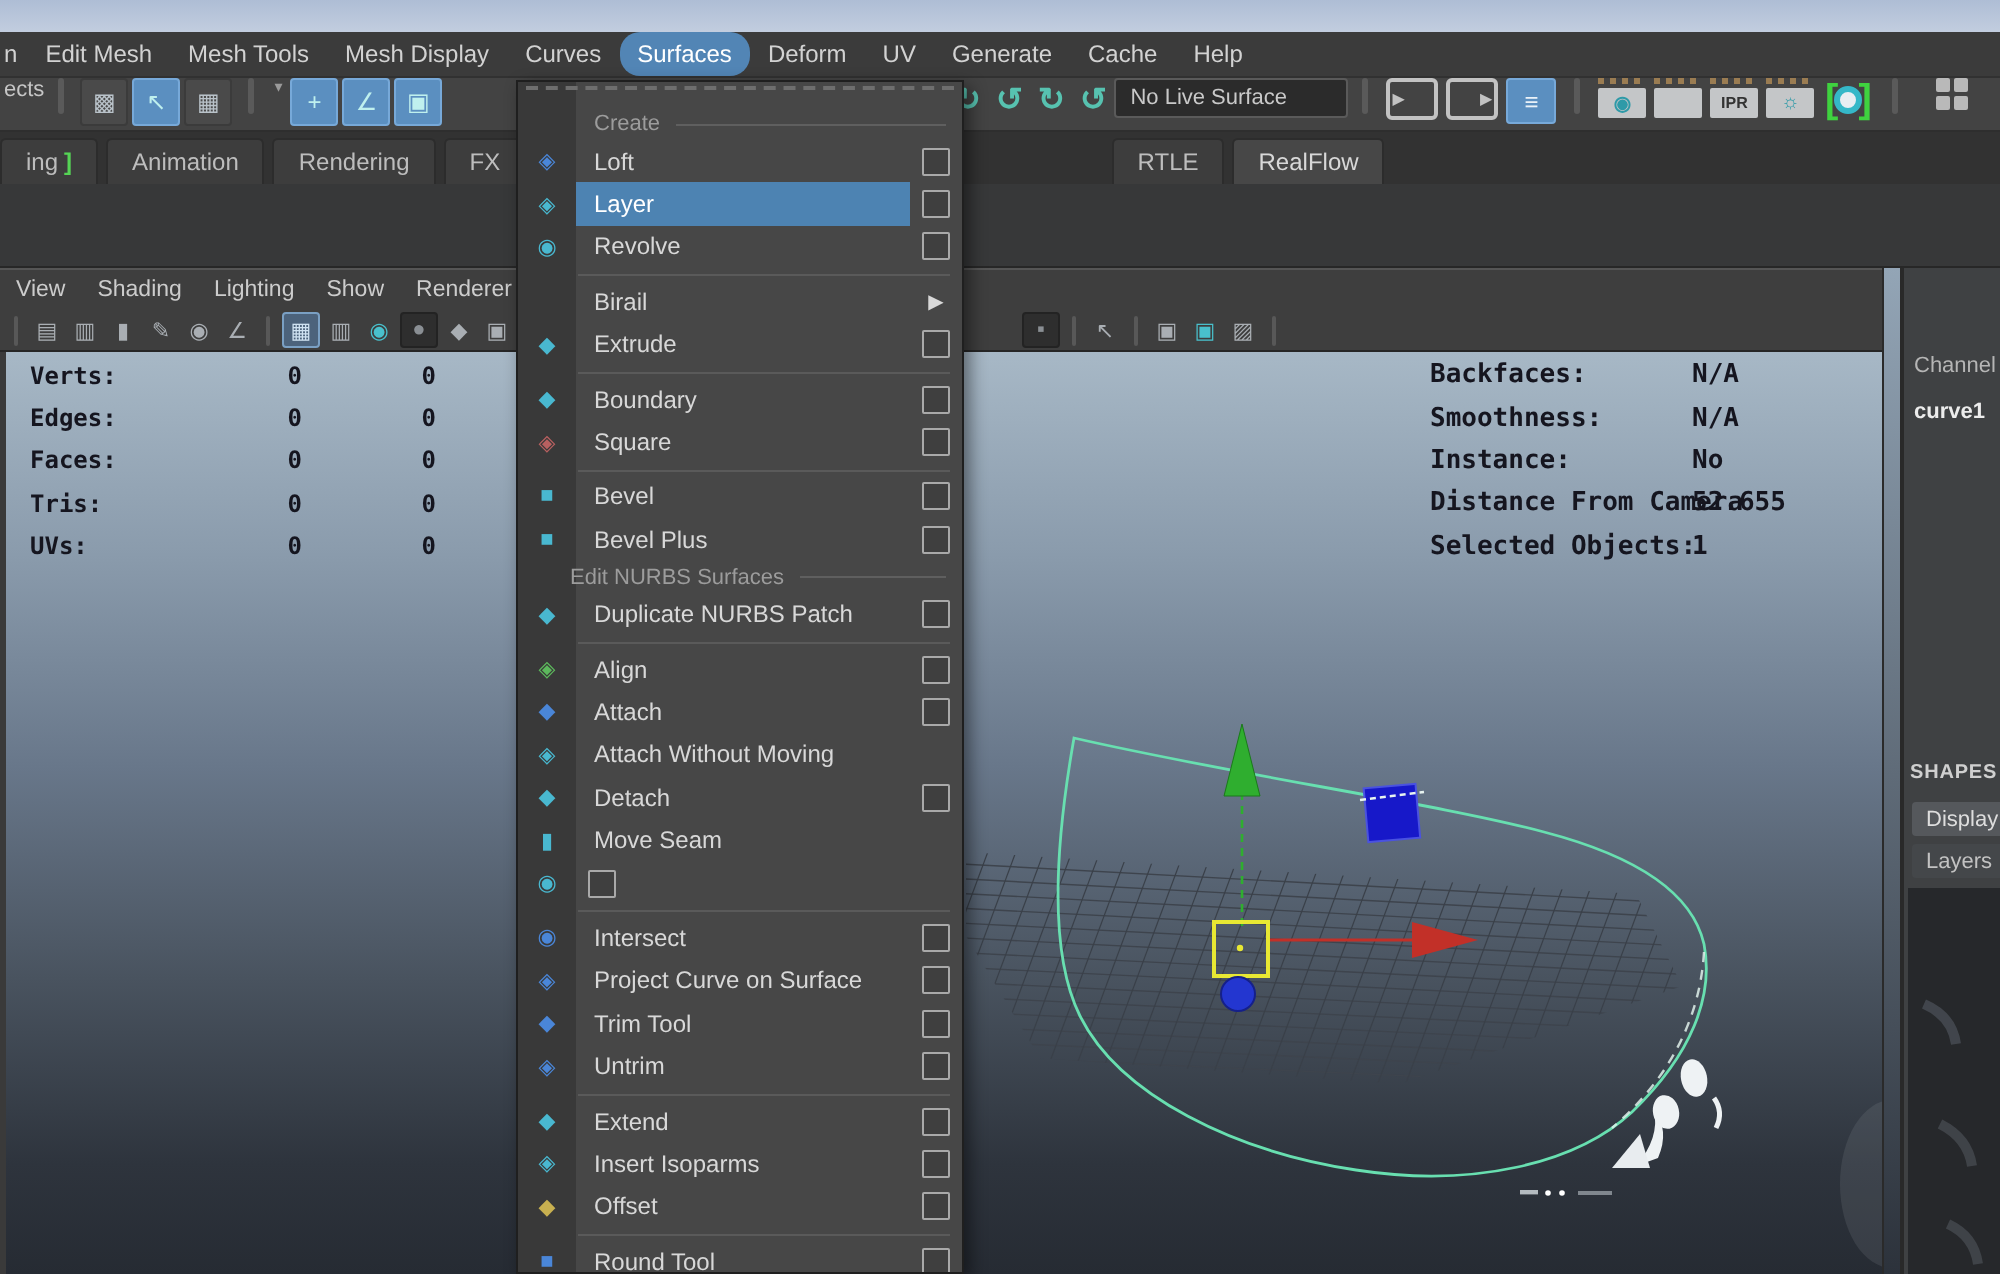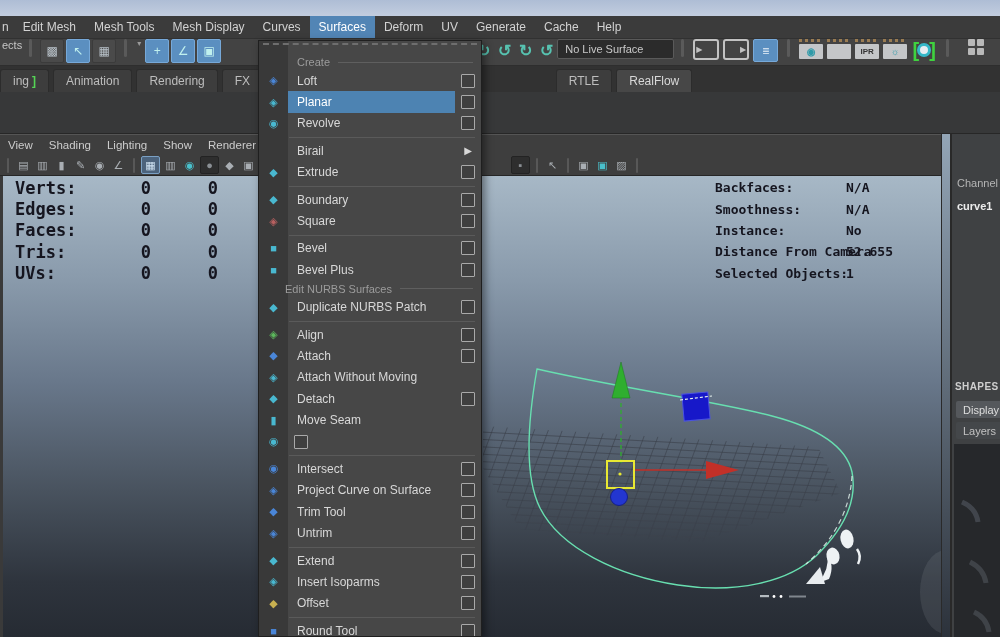--- a/index.html
+++ b/index.html
@@ -7,21 +7,21 @@
        font-family:"Liberation Sans",sans-serif;background:#3a3a3a;
        -webkit-font-smoothing:antialiased;}
   
   .top-strip{position:absolute;left:0;top:0;width:1000px;height:16px;
              background:linear-gradient(#aebdd5,#c2cddf);}
   
   .menubar{position:absolute;left:0;top:16px;width:1000px;height:23px;background:#3b3b3b;
            display:flex;align-items:center;font-size:12px;color:#d2d2d2;border-bottom:1px solid #313131;box-sizing:border-box;}
   .mb-item{padding:4px 9px;cursor:default;white-space:nowrap;}
   .mb-item.partial{padding:4px 5px 4px 2px;}
-  .mb-item.active{background:#5285b5;color:#fff;}
+  .mb-item.active{background:#5285b5;color:#fff;border-radius:10px;}
   
   .statusline{position:absolute;left:0;top:39px;width:1000px;height:27px;background:#434343;
               display:flex;align-items:flex-start;border-bottom:1px solid #2e2e2e;box-sizing:border-box;}
   .sl-text{color:#c6c6c6;font-size:11px;padding-left:2px;}
   .vsep{width:3px;height:18px;background:#5a5a5a;border-radius:2px;margin:0 7px;flex:none;}
   .tool{width:22px;height:22px;margin:0 1px;background:#4a4a4a;border:1px solid #3b3b3b;border-radius:2px;
         display:inline-flex;align-items:center;justify-content:center;font-size:12px;color:#b9c2c9;flex:none;}
   .tool.active{background:#5b8fc0;border-color:#77a9d9;color:#bff0ee;}
   .hook{width:21px;height:22px;display:inline-flex;align-items:center;justify-content:center;
         color:#57c2b0;font-size:16px;font-weight:bold;flex:none;}
@@ -67,21 +67,21 @@
   .pt-ic.active{background:#4c637c;border:1px solid #7aa0c4;color:#cfe2f2;}
   .pt-ic.pressed{background:#2e2e2e;border:1px solid #232323;color:#8a8f94;}
   .pt-ic.teal{color:#49c0cc;}
   .pt-sep{width:2px;height:15px;background:#585858;border-radius:1px;margin:0 5px;flex:none;}
   .canvas{position:absolute;left:0;top:42px;width:950px;height:461px;overflow:hidden;
           border-left:3px solid #3a3a3a;box-sizing:border-box;
           background:linear-gradient(#a7b8c6 0%,#8a9bac 22%,#68778a 45%,#49535f 68%,#2e343d 88%,#262b33 100%);}
   .canvas svg{position:absolute;left:-3px;top:0;}
   
   .hud-left{position:absolute;left:12px;top:1px;font-family:"DejaVu Sans Mono",monospace;
-            font-weight:bold;font-size:17px;color:#15151f;}
+            font-weight:bold;font-size:12px;color:#15151f;}
   .hud-row{height:21.4px;display:flex;align-items:center;position:relative;}
   .hud-row .v1{position:absolute;left:112px;width:24px;text-align:right;}
   .hud-row .v2{position:absolute;left:179px;width:24px;text-align:right;}
   .hud-right{position:absolute;left:712px;top:1px;font-family:"DejaVu Sans Mono",monospace;
              font-weight:bold;font-size:13px;color:#15151f;width:238px;}
   .hud-right .hud-row .val{position:absolute;left:131px;}
   .hud-right .hud-row:nth-child(6) .val{left:141px;}
   
   .right-strip{position:absolute;left:941px;top:134px;width:9px;height:503px;
                background:linear-gradient(#93a5b6,#2c323b);border-left:1px solid #2a2a2a;box-sizing:border-box;}
@@ -403,21 +403,21 @@
       </div>
       <div class="m-item">
         <span class="gut" style="color: rgb(74, 134, 216);">◈</span>
         <span class="lab">Loft</span>
         <span class="opt">
           <span class="chk"></span>
         </span>
       </div>
       <div class="m-item hl">
         <span class="gut" style="color: rgb(73, 184, 208);">◈</span>
-        <span class="lab">Planar</span>
+        <span class="lab">Layer</span>
         <span class="opt">
           <span class="chk"></span>
         </span>
       </div>
       <div class="m-item">
         <span class="gut" style="color: rgb(73, 184, 208);">◉</span>
         <span class="lab">Revolve</span>
         <span class="opt">
           <span class="chk"></span>
         </span>

